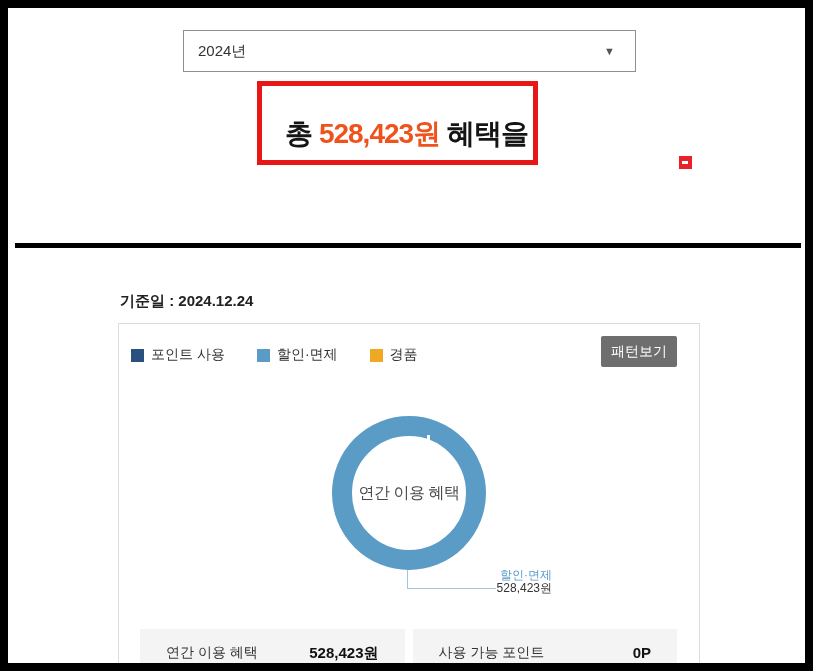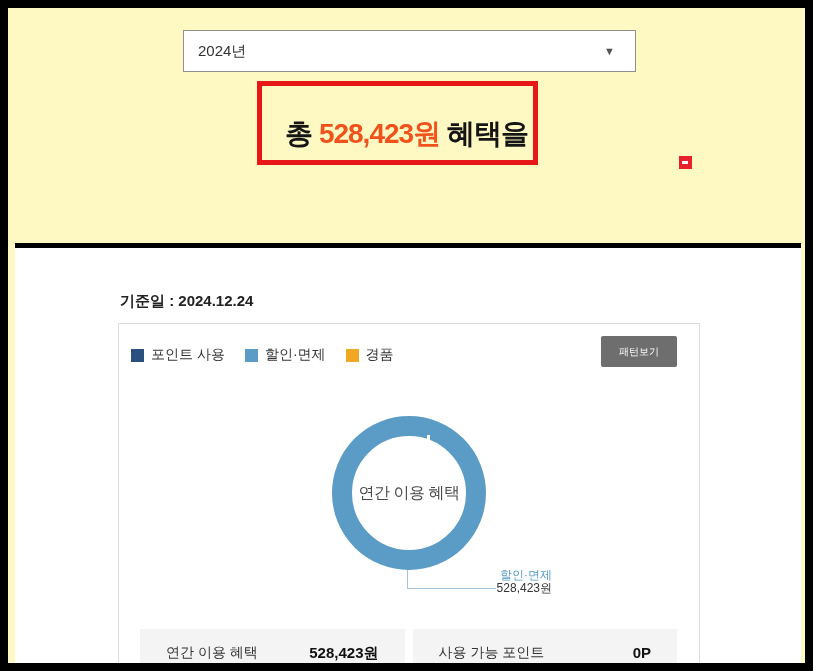--- a/index.html
+++ b/index.html
@@ -6,21 +6,21 @@
   html, body { width:813px; height:671px; }
   body {
     background:#000;
     position:relative;
     font-family:"Liberation Sans","DejaVu Sans",sans-serif;
     -webkit-font-smoothing:antialiased;
   }
   .viewport {
     position:absolute; left:8px; top:8px;
     width:797px; height:655px;
-    background:#fef9c3;
+    background:#ffffff;
     overflow:hidden;
   }
 
   
   .year-select {
     position:absolute; left:175px; top:22px;
     width:453px; height:42px;
     background:#fff; border:1px solid #8f8f8f;
     display:flex; align-items:center;
     padding:0 20px 0 14px;
@@ -69,30 +69,30 @@
   }
   .chart-box {
     position:absolute; left:103px; top:75px;
     width:582px; height:390px;
     background:#fff; border:1px solid #dcdcdc;
   }
 
   
   .legend {
     position:absolute; left:12px; top:22px;
-    display:flex; align-items:center; gap:20px;
+    display:flex; align-items:center; gap:32px;
   }
   .legend-item { display:flex; align-items:center; font-size:14px; color:#333; }
   .legend-swatch { width:13px; height:13px; margin-right:7px; flex:none; }
 
   .pattern-btn {
     position:absolute; right:22px; top:12px;
     width:76px; height:31px;
     background:#6e6e6e; color:#fff;
-    font-size:10px; border:none; border-radius:2px;
+    font-size:14px; border:none; border-radius:2px;
     cursor:pointer; font-family:inherit;
   }
 
   
   .donut-wrap { position:absolute; left:213px; top:92px; width:154px; height:154px; }
   .donut-ring {
     width:154px; height:154px; border-radius:50%;
     border:20px solid #5b9cc6; position:relative;
   }
   .donut-gap {

